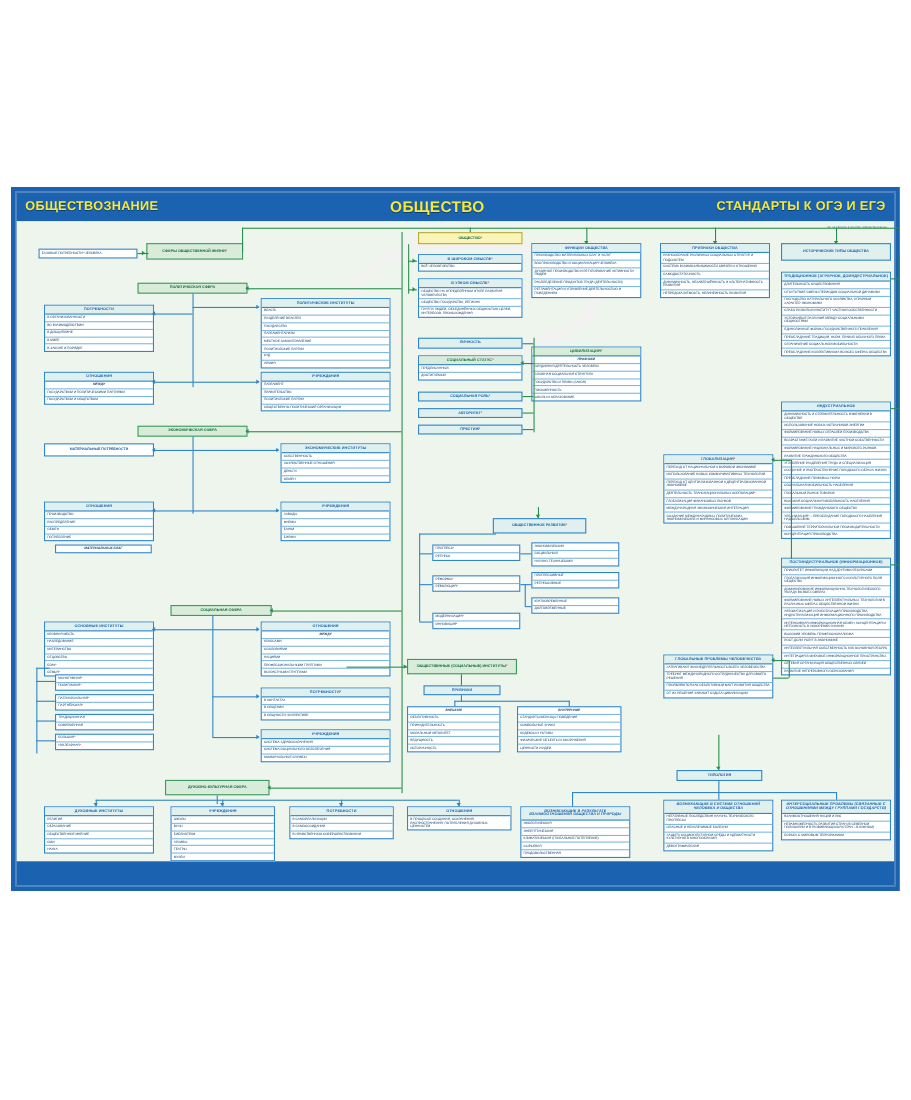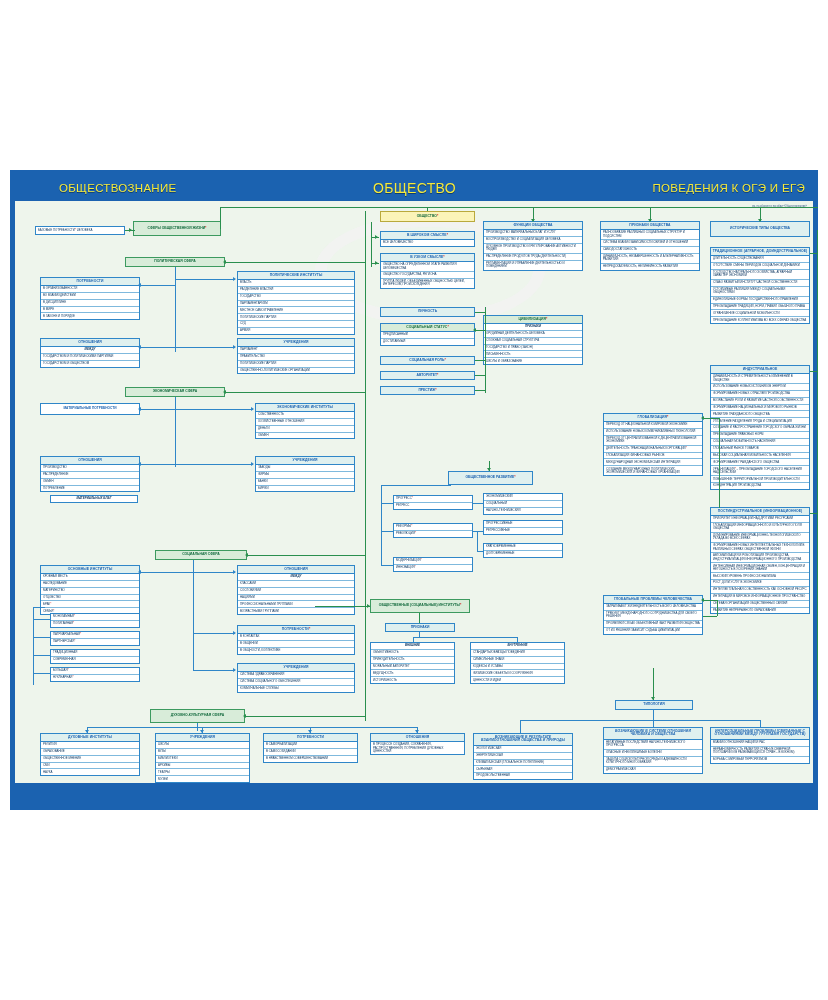--- a/index.html
+++ b/index.html
@@ -23,22 +23,22 @@
     background:#eef5ec;
     border:1px solid #1b62b0;
   }
   
   .banner {
     position:absolute; left:0; top:0; width:100%; height:26px;
     background:#1b62b0;
     display:flex; align-items:center; justify-content:space-between;
     padding:0 8px;
   }
-  .banner div { color:#f5e93c; font-weight:normal; font-size:11.5px; letter-spacing:.3px;
-                text-shadow:0 1px 0 #0c3c70; white-space:nowrap;margin-left:36px; }
+  .banner div { color:#f5e93c; font-weight:bold; font-size:11.5px; letter-spacing:.3px;
+                text-shadow:0 1px 0 #0c3c70; white-space:nowrap; }
   .banner .mid { font-size:14px; }
   .footer-bar {
     position:absolute; left:0; bottom:0; width:100%; height:22px; background:#1b62b0;
   }
   .corner-note {
     position:absolute; right:6px; top:30px; font-size:2.6px; color:#3a5f8a;
     text-align:right; line-height:1.5;
   }
 
   
@@ -110,21 +110,21 @@
 <body>
 
 <div id="poster">
 <div id="inner">
 
   <div class="wm"></div>
 
   <div class="banner">
     <div>ОБЩЕСТВОЗНАНИЕ</div>
     <div class="mid">ОБЩЕСТВО</div>
-    <div>ПОВЕДЕНИЯ К ОГЭ И ЕГЭ</div>
+    <div>СТАНДАРТЫ К ОГЭ И ЕГЭ</div>
   </div>
   <div class="corner-note">см. на обороте
 в пособии «Обществознание»</div>
   <div class="footer-bar"></div>
 
   <div class="lbl yellow" style="left:365px;top:36px;width:95px;height:11px;">
     <span>ОБЩЕСТВО<span class="star">*</span></span>
   </div>
 
   <div class="bx" style="left:365px;top:56px;width:95px;">

